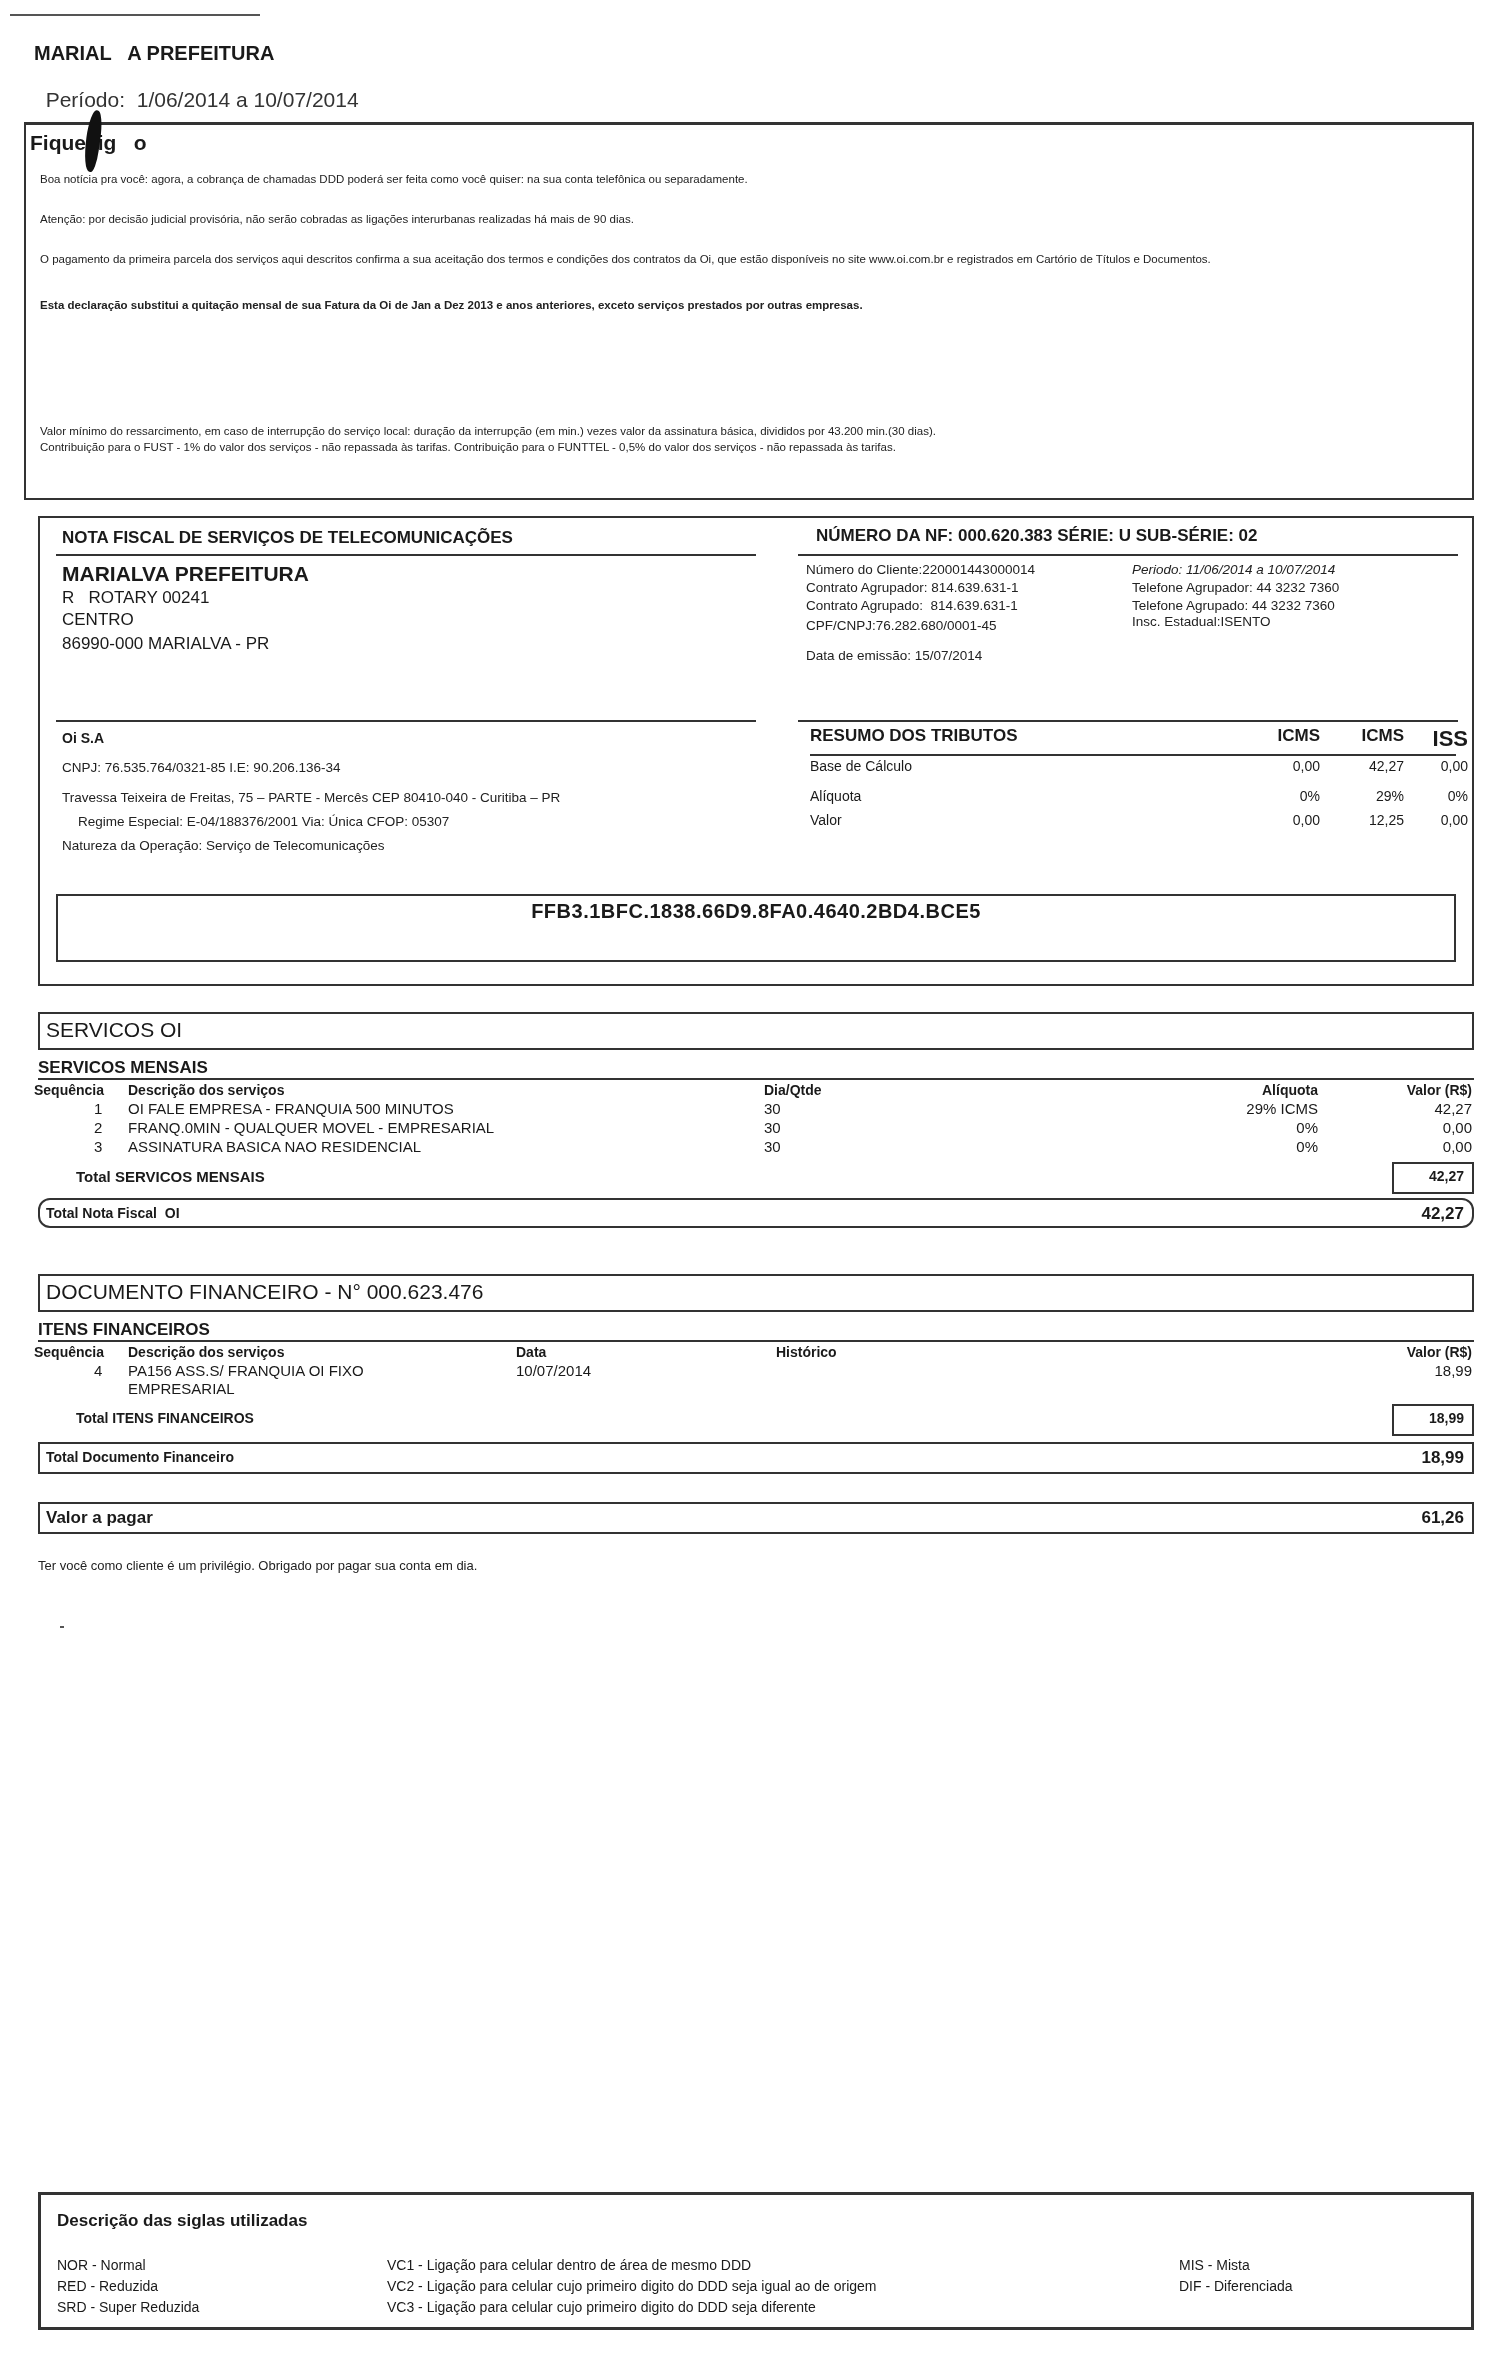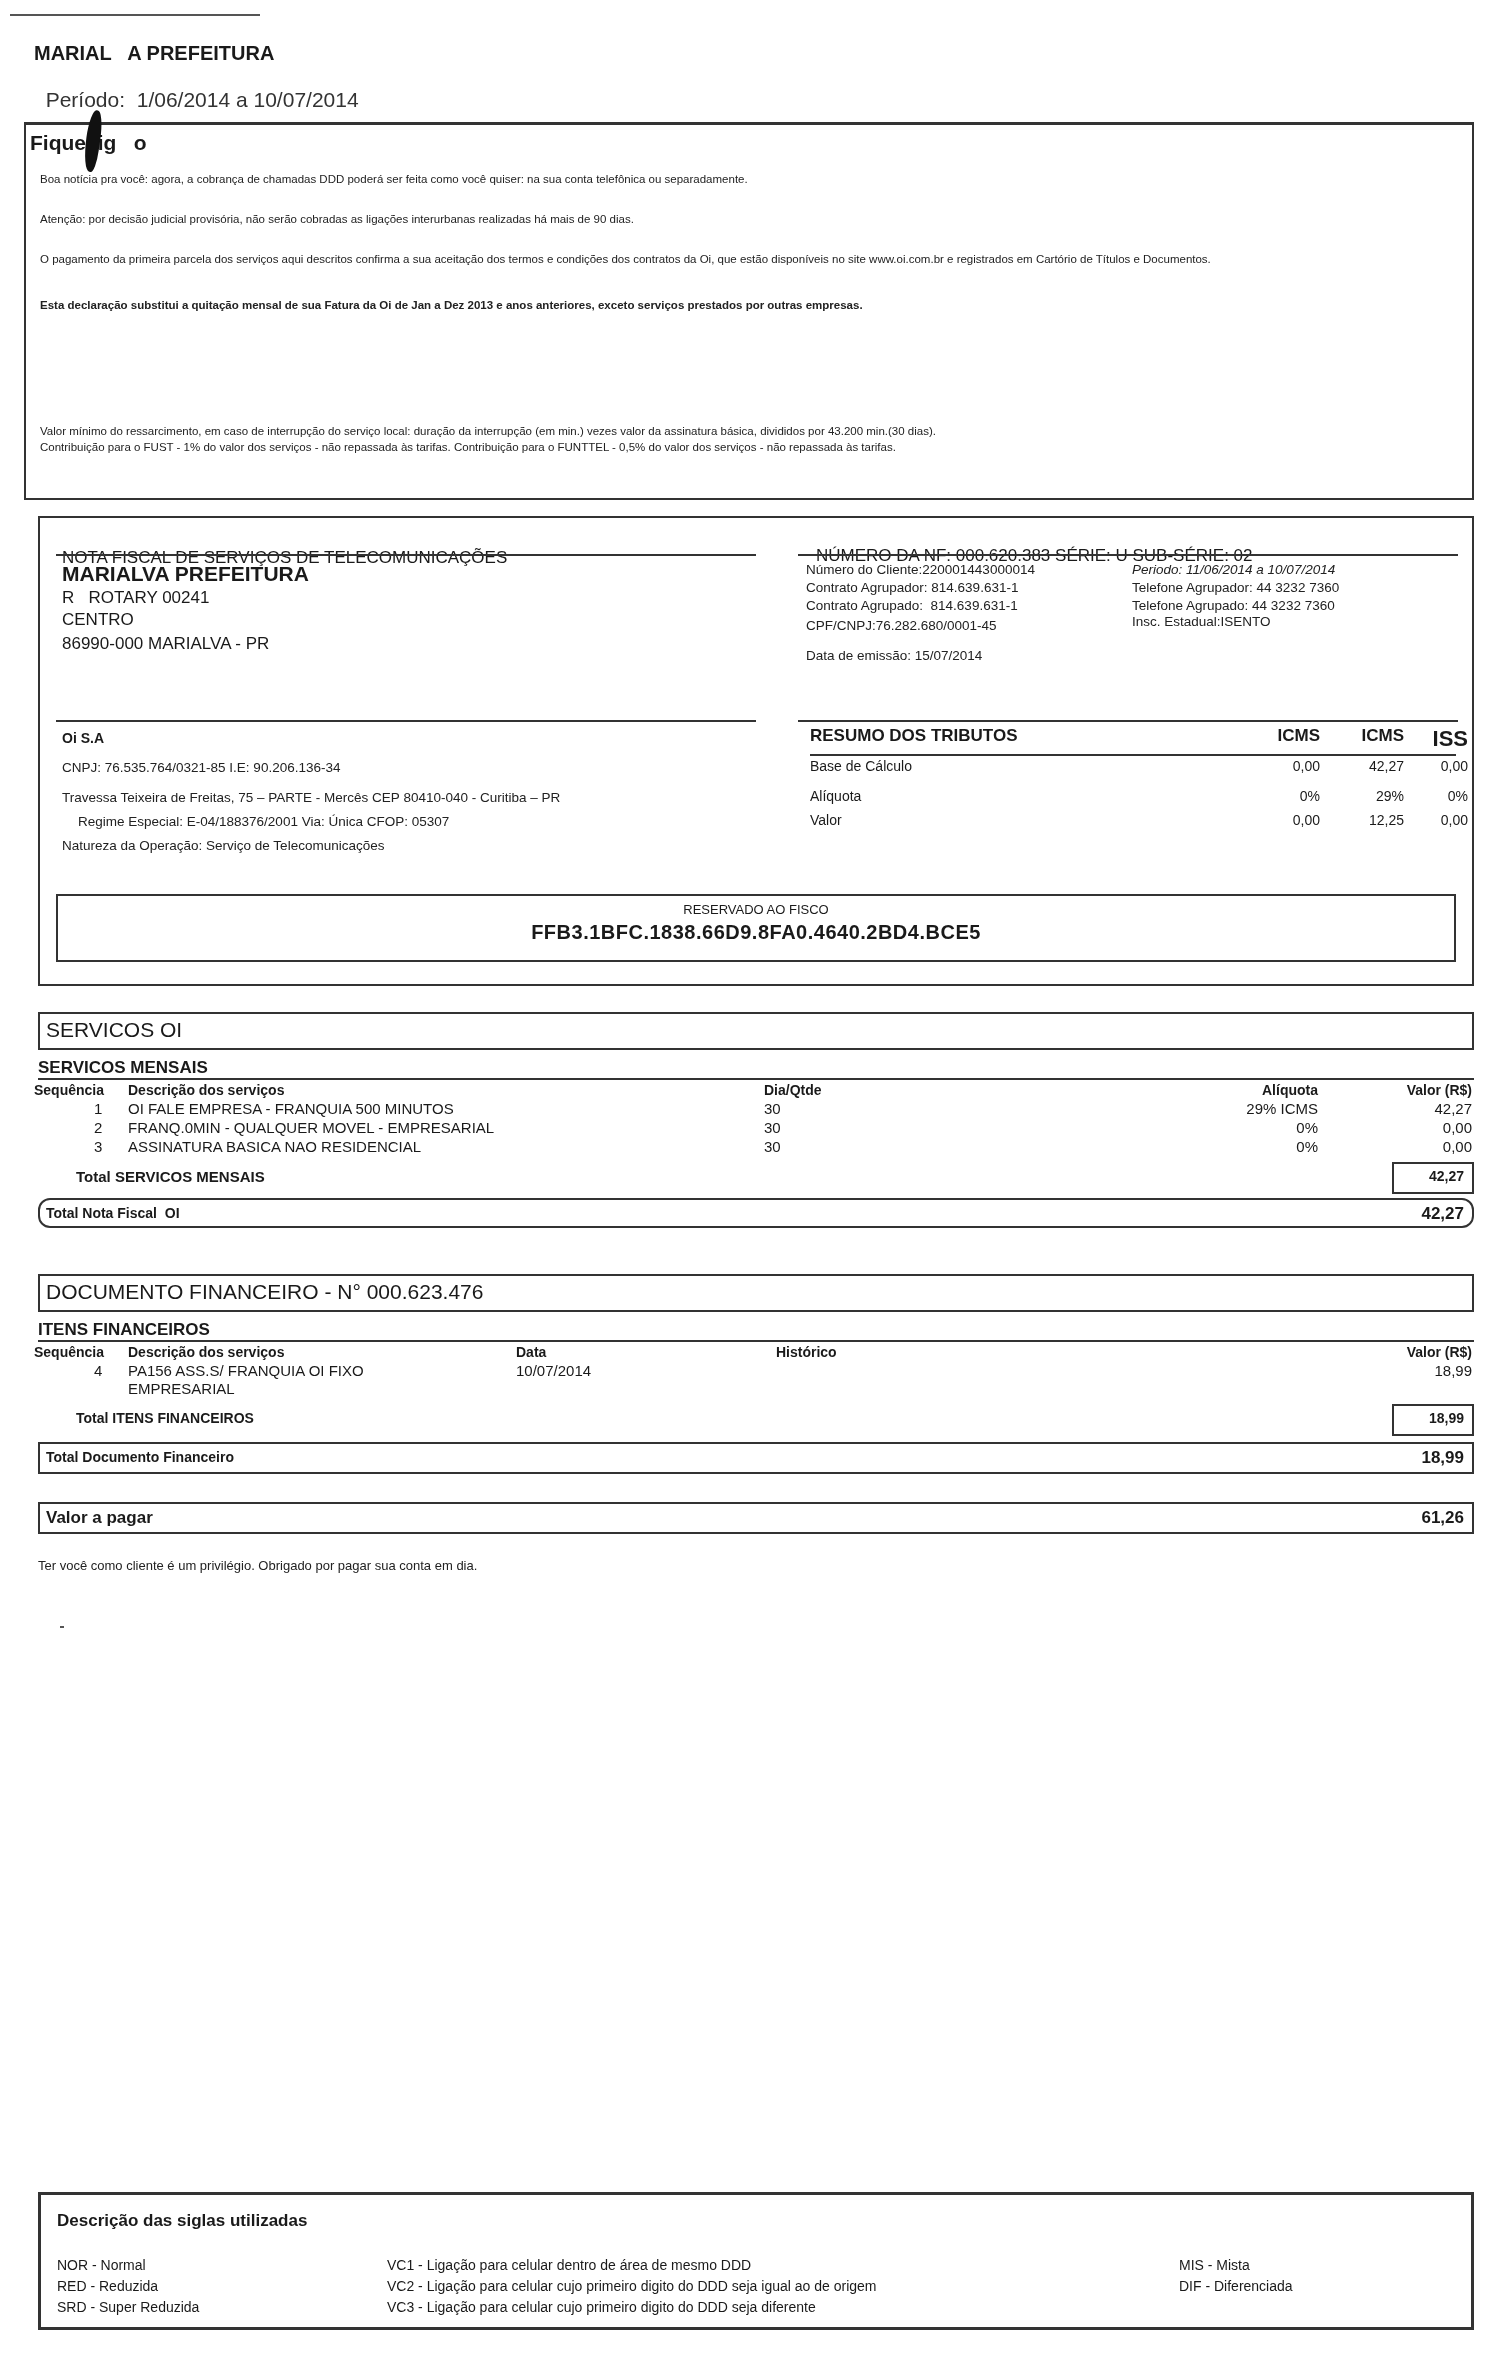--- a/index.html
+++ b/index.html
@@ -11,21 +11,21 @@
   .hdr-period { left: 34px; top: 64px; font-size: 21px; color: #333; }
   .smudge { left: 86px; top: 110px; width: 14px; height: 62px; background: #111; border-radius: 50% 50% 40% 60%; transform: rotate(8deg); }
   .box { border: 2px solid #333; position: absolute; box-sizing: border-box; }
   .fique { left: 24px; top: 122px; width: 1450px; height: 378px; border-top-width: 3px; }
   .fique h2 { margin: 0; position: absolute; left: 4px; top: 6px; font-size: 21px; font-weight: bold; }
   .fique p { margin: 0; position: absolute; left: 14px; font-size: 11.5px; line-height: 16px; color: #222; }
   .fique .bold { font-weight: bold; }
   .nf { left: 38px; top: 516px; width: 1436px; height: 470px; }
   .nf .hline { position: absolute; height: 2px; background: #333; }
   .t { position: absolute; white-space: nowrap; }
-  .nf-title { font-size: 17px; font-weight: normal; margin-top: 20px; }
+  .nf-title { font-size: 17px; font-weight: bold; }
   .cust-name { font-size: 21px; font-weight: bold; }
   .cust-line { font-size: 17px; }
   .sm { font-size: 13.5px; color: #222; }
   .fisco { left: 16px; top: 376px; width: 1400px; height: 68px; border: 2px solid #333; position: absolute; box-sizing: border-box; }
   .tribtable { position: absolute; left: 756px; top: 204px; width: 662px; font-size: 14px; }
   .tribtable .row { position: relative; height: 28px; }
   .tribtable .c { position: absolute; text-align: right; width: 70px; }
   .section-box { position: absolute; left: 38px; width: 1436px; height: 38px; border: 2px solid #333; box-sizing: border-box; font-size: 21px; padding: 4px 6px; }
   .sub-title { position: absolute; left: 38px; font-size: 17px; font-weight: bold; }
   .sub-line { position: absolute; left: 38px; width: 1436px; height: 2px; background: #333; }
@@ -113,21 +113,20 @@
     </div>
     <div class="row">
       <span class="t" style="left:14px; top:0px;">Valor</span>
       <span class="c" style="left:454px; top:0px;">0,00</span>
       <span class="c" style="left:538px; top:0px;">12,25</span>
       <span class="c" style="left:602px; top:0px;">0,00</span>
     </div>
   </div>
 
   <div class="fisco">
-    <div style="text-align:center; font-size:13px; margin-top:6px;">RESERVADO AO FISCO</div>
     <div style="text-align:center; font-size:20px; font-weight:bold; margin-top:4px; letter-spacing:0.5px;">FFB3.1BFC.1838.66D9.8FA0.4640.2BD4.BCE5</div>
   </div>
 </div>
 
 <div class="section-box" style="top:1012px;">
   <span>SERVICOS OI</span>
 </div>
 <div class="sub-title" style="top:1058px;">SERVICOS MENSAIS</div>
 <div class="sub-line" style="top:1078px;"></div>
 

